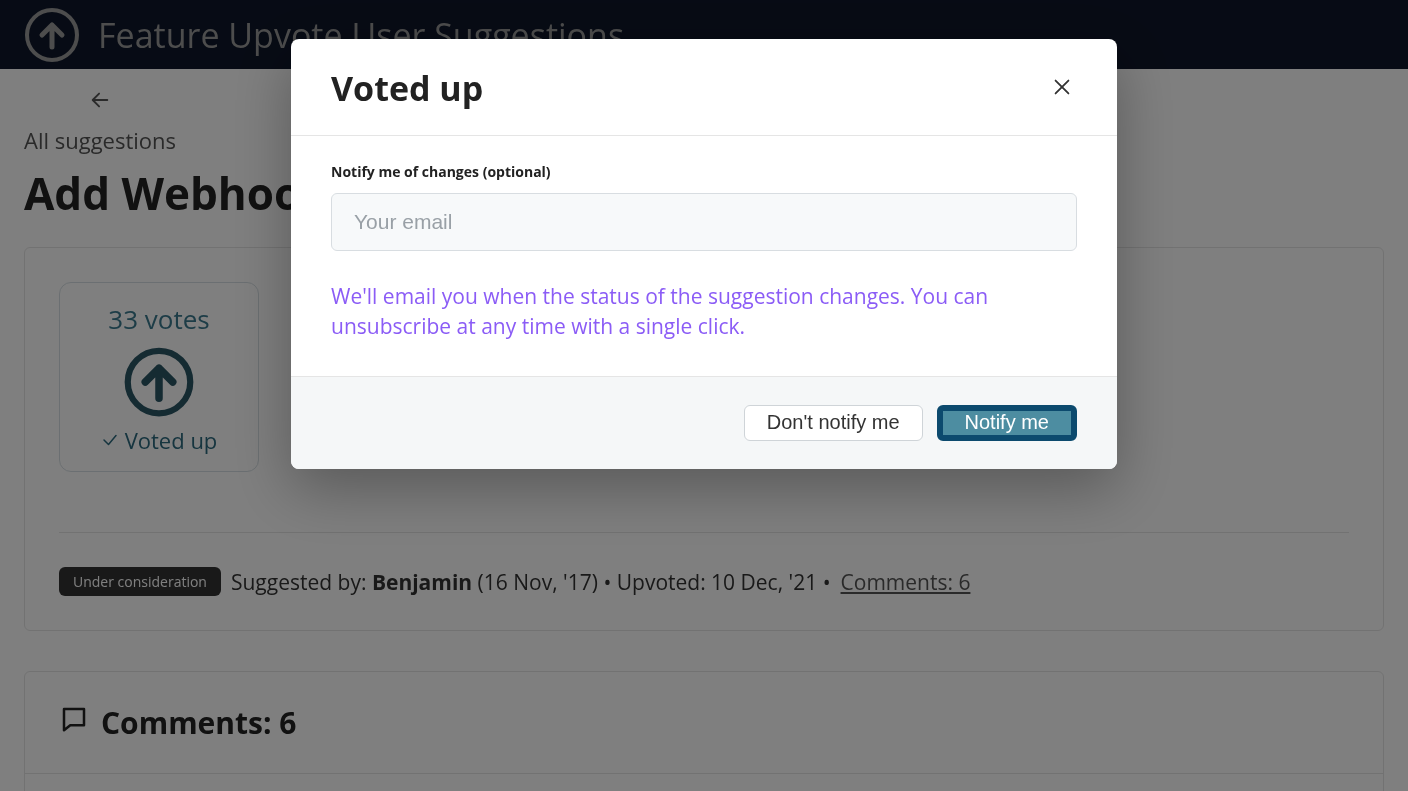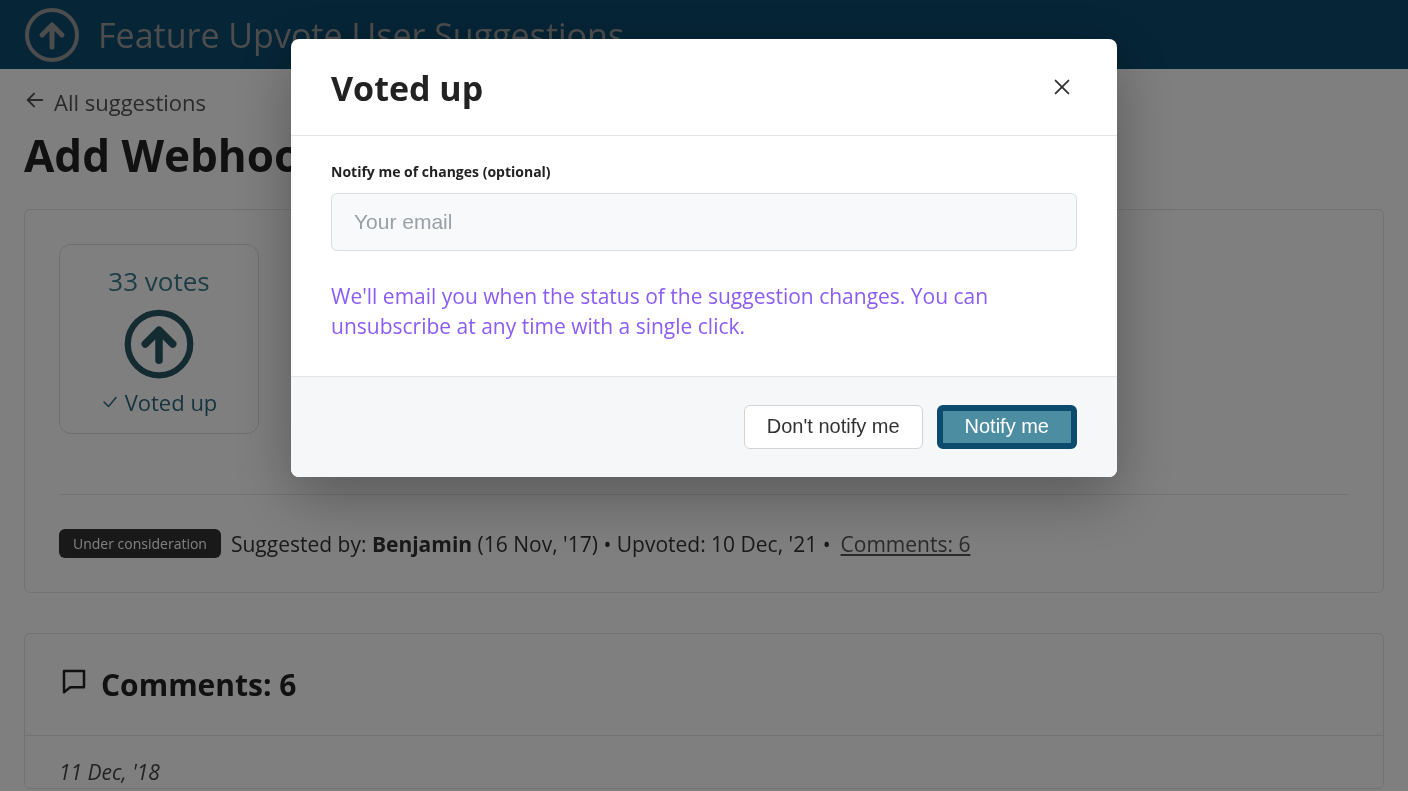--- a/index.html
+++ b/index.html
@@ -1,21 +1,21 @@
 <!DOCTYPE html>
 <html><head>
 <meta charset="utf-8">
 <style>
   * { box-sizing: border-box; margin: 0; padding: 0; }
   html, body { width: 1408px; height: 791px; overflow: hidden; font-family: -apple-system, "Segoe UI", "Open Sans", Helvetica, Arial, sans-serif; color: #333; background: #fff; }
   a { text-decoration: none; color: inherit; }
 
   .topbar {
     height: 69px;
-    background: #0c4a6e;
+    background: #0f172a;
     display: flex;
     align-items: center;
     padding: 2px 24px;
     gap: 18px;
   }
   .topbar .logo-icon {
     width: 56px; height: 56px;
   }
   .topbar .title {
     color: #9a9a9a;
@@ -27,20 +27,21 @@
     padding: 18px 24px 0 24px;
   }
 
   .back-link {
     display: inline-flex;
     align-items: center;
     gap: 8px;
     color: #555;
     font-size: 22px;
     margin-bottom: 8px;
+    flex-direction: column;
   }
 
   .page-title {
     font-size: 44px;
     font-weight: 700;
     color: #222;
     margin-bottom: 24px;
   }
 
   .card {
@@ -187,21 +188,21 @@
   }
   .modal-footer {
     background: #f5f7f8;
     border-top: 1px solid #e5e5e5;
     padding: 28px 40px;
     display: flex;
     justify-content: flex-end;
     gap: 14px;
   }
   .btn {
-    height: 44px;
+    height: 36px;
     padding: 0 22px;
     font-size: 20px;
     border-radius: 6px;
     cursor: pointer;
   }
   .btn-secondary {
     background: #fff;
     border: 1px solid #cfd4d8;
     color: #333;
   }

